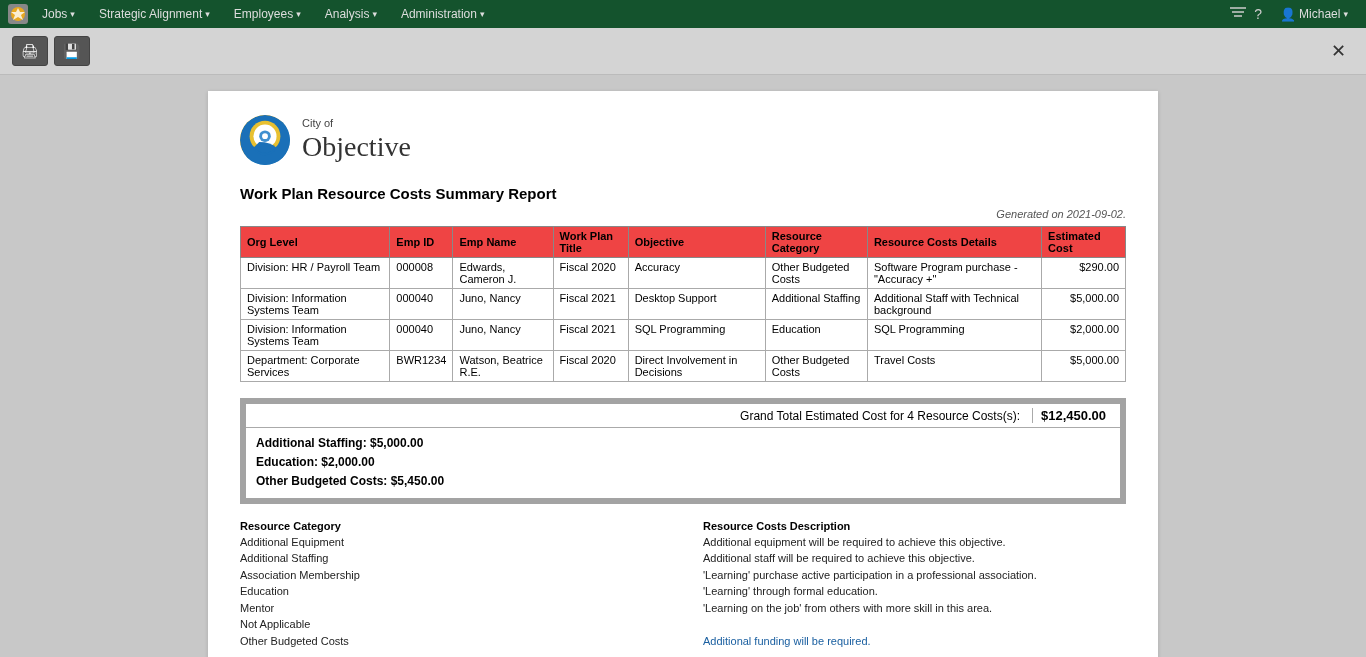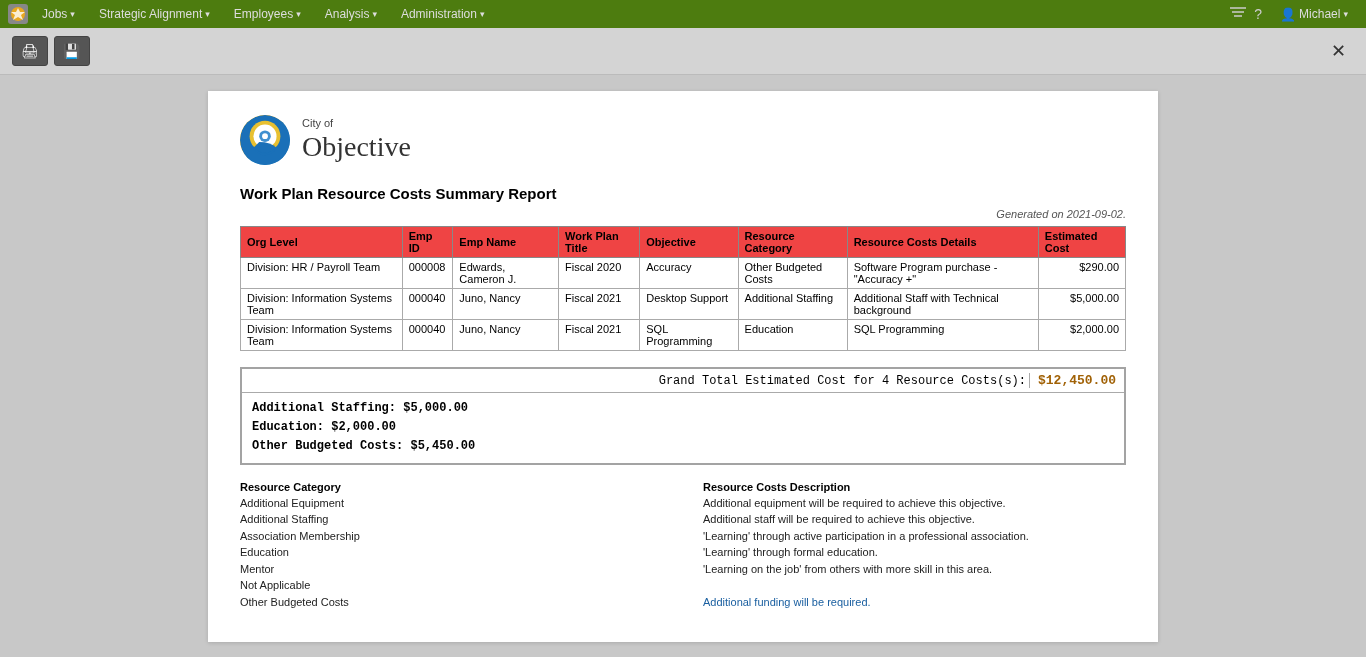--- a/index.html
+++ b/index.html
@@ -1,20 +1,20 @@
 <!DOCTYPE html>
 <html><head>
   <meta charset="utf-8">
   <style>
     * { margin: 0; padding: 0; box-sizing: border-box; }
     body { font-family: Arial, sans-serif; background: #c8c8c8; min-height: 657px; font-size: 12px; }
 
     
     .topnav {
-      background: #4d7c0f;
+      background: #14532d;
       height: 28px;
       display: flex;
       align-items: center;
       padding: 0 8px;
       color: #fff;
       font-size: 12px;
     }
     .topnav-left { display: flex; align-items: center; gap: 4px; }
     .topnav-logo {
       width: 20px; height: 20px;
@@ -123,46 +123,45 @@
       border: 1px solid #aaa;
       padding: 3px 6px;
       vertical-align: top;
       font-size: 11px;
     }
     .data-table tr:nth-child(odd) td { background: #fff; }
     .data-table tr:nth-child(even) td { background: #fff; }
 
     
     .grand-total-section {
-      border: 2px solid #a3a3a3;
+      border: 6px solid #a3a3a3;
       margin-bottom: 16px;
-      font-family: Liberation Mono, monospace;
     }
     .grand-total-row {
       display: flex;
       justify-content: flex-end;
       align-items: center;
       background: #fff;
       border-bottom: 1px solid #aaa;
       padding: 4px 8px;
       font-size: 12px;
     }
     .grand-total-label {
       font-weight: normal;
       font-size: 12px;
     }
     .grand-total-value {
       font-weight: bold;
       font-size: 13px;
       min-width: 80px;
-      text-align: right;
+      text-align: left;
       border-left: 1px solid #aaa;
       padding-left: 8px;
-      margin-left: 3px;
-      color: #a16207;
+      margin-left: 12px;
+      color: #000000;
     }
     .breakdown-section {
       padding: 6px 10px;
       font-size: 12px;
       font-weight: bold;
       line-height: 1.6;
     }
 
     
     .legend-section {
@@ -301,20 +300,30 @@
           <tr>
             <td>Division: Information Systems Team</td>
             <td>000040</td>
             <td>Juno, Nancy</td>
             <td>Fiscal 2021</td>
             <td>SQL Programming</td>
             <td>Education</td>
             <td>SQL Programming</td>
             <td style="text-align: right;">$2,000.00</td>
           </tr>
+          <tr>
+            <td>Department: Corporate Services</td>
+            <td>BWR1234</td>
+            <td>Watson, Beatrice R.E.</td>
+            <td>Fiscal 2020</td>
+            <td>Direct Involvement in Decisions</td>
+            <td>Other Budgeted Costs</td>
+            <td>Travel Costs</td>
+            <td style="text-align: right;">$5,000.00</td>
+          </tr>
         </tbody>
     </table>
 
     <div class="grand-total-section">
       <div class="grand-total-row">
         <span class="grand-total-label">Grand Total Estimated Cost for 4 Resource Costs(s):</span>
         <span class="grand-total-value">$12,450.00</span>
       </div>
       <div class="breakdown-section" id="breakdown-section">
       <div>Additional Staffing: $5,000.00</div>
@@ -334,21 +343,21 @@
             <div class="legend-item">Mentor</div>
             <div class="legend-item">Not Applicable</div>
             <div class="legend-item">Other Budgeted Costs</div>
           </div>
       </div>
       <div class="legend-col">
         <div class="legend-title">Resource Costs Description</div>
         <div id="legend-descriptions">
             <div class="legend-item-desc-black">Additional equipment will be required to achieve this objective.</div>
             <div class="legend-item-desc-black">Additional staff will be required to achieve this objective.</div>
-            <div class="legend-item-desc-black">'Learning' through active participation in a professional association.</div>
+            <div class="legend-item-desc-black">'Learning' purchase active participation in a professional association.</div>
             <div class="legend-item-desc-black">'Learning' through formal education.</div>
             <div class="legend-item-desc-black">'Learning on the job' from others with more skill in this area.</div>
             <div class="legend-item-desc-black">&nbsp;</div>
             <div class="legend-item-desc">Additional funding will be required.</div>
           </div>
       </div>
     </div>
 
   </div>
 </div>

